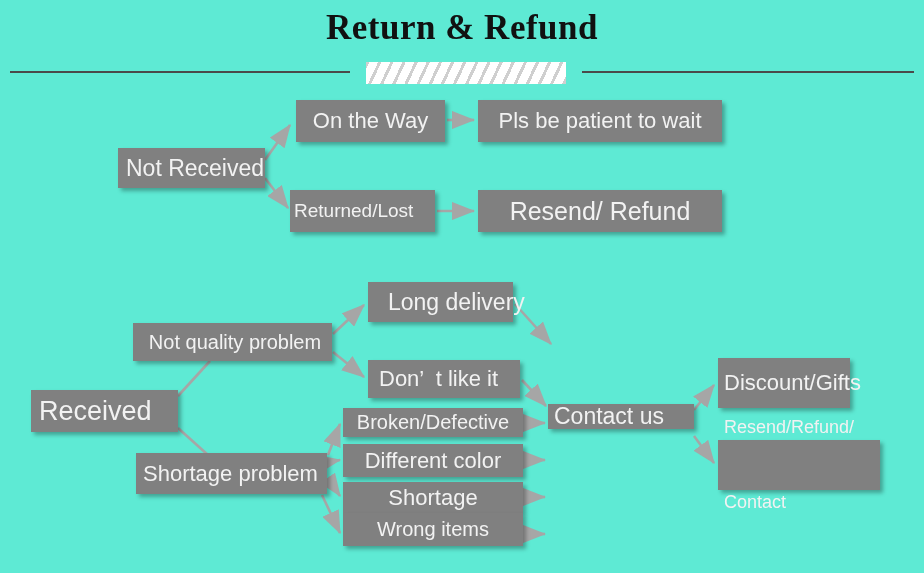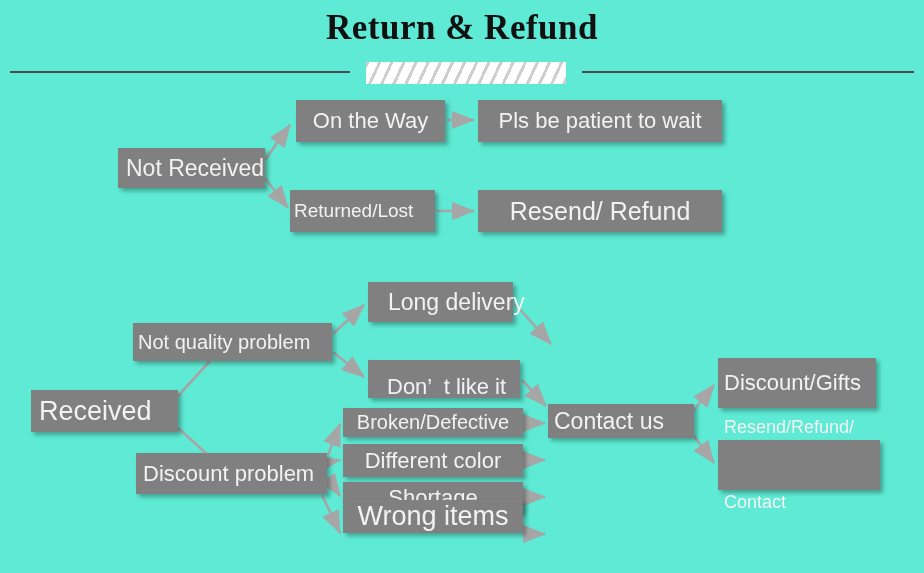--- a/index.html
+++ b/index.html
@@ -161,57 +161,57 @@
   </div>
 
   <div class="node left" style="left:31px; top:390px; width:147px; height:42px; font-size:27px; padding-left:8px;">
     <span class="txt">Received</span>
   </div>
 
   <div class="node center" style="left:478px; top:190px; width:244px; height:42px; font-size:25px;">
     <span class="txt">Resend/ Refund</span>
   </div>
 
-  <div class="node left" style="left:133px; top:323px; width:199px; height:38px; font-size:20px; padding-left:5px;">
+  <div class="node left" style="left:133px; top:323px; width:199px; height:38px; font-size:20px; padding-left:5px;justify-content:center;">
     <span class="txt">Not quality problem</span>
   </div>
 
   <div class="node left" style="left:136px; top:453px; width:191px; height:41px; font-size:22px; padding-left:7px;">
-    <span class="txt">Discount problem</span>
+    <span class="txt">Shortage problem</span>
   </div>
 
   <div class="node left" style="left:368px; top:282px; width:145px; height:40px; font-size:23px; padding-left:20px;">
     <span class="txt">Long delivery</span>
   </div>
 
-  <div class="node left" style="left:368px; top:360px; width:152px; height:38px; font-size:22px; padding-left:19px;align-items:flex-end;">
+  <div class="node left" style="left:368px; top:360px; width:152px; height:38px; font-size:22px; padding-left:11px;">
     <span class="txt">Don’  t like it</span>
   </div>
 
   <div class="node center" style="left:343px; top:408px; width:180px; height:29px; font-size:20px;">
     <span class="txt">Broken/Defective</span>
   </div>
 
   <div class="node center" style="left:343px; top:444px; width:180px; height:33px; font-size:22px;">
     <span class="txt">Different color</span>
   </div>
 
   <div class="node center" style="left:343px; top:482px; width:180px; height:31px; font-size:22px;">
     <span class="txt">Shortage</span>
   </div>
 
-  <div class="node center" style="left:343px; top:500px; width:180px; height:33px; font-size:27px;">
+  <div class="node center" style="left:343px; top:513px; width:180px; height:33px; font-size:20px;">
     <span class="txt">Wrong items</span>
   </div>
 
-  <div class="node left" style="left:548px; top:404px; width:146px; height:34px; font-size:23px; padding-left:6px;">
+  <div class="node left" style="left:548px; top:404px; width:146px; height:25px; font-size:23px; padding-left:6px;">
     <span class="txt">Contact us</span>
   </div>
 
-  <div class="node left" style="left:718px; top:358px; width:158px; height:50px; font-size:22px; padding-left:6px;">
+  <div class="node left" style="left:718px; top:358px; width:132px; height:50px; font-size:22px; padding-left:6px;">
     <span class="txt">Discount/Gifts</span>
   </div>
 
   <div class="node left" style="left:718px; top:440px; width:162px; height:50px; font-size:18px; padding-left:6px;">
     <span style="display:block;">
       <span class="txt">Resend/Refund/</span><br>
       <span class="txt">Contact</span>
     </span>
   </div>
 

